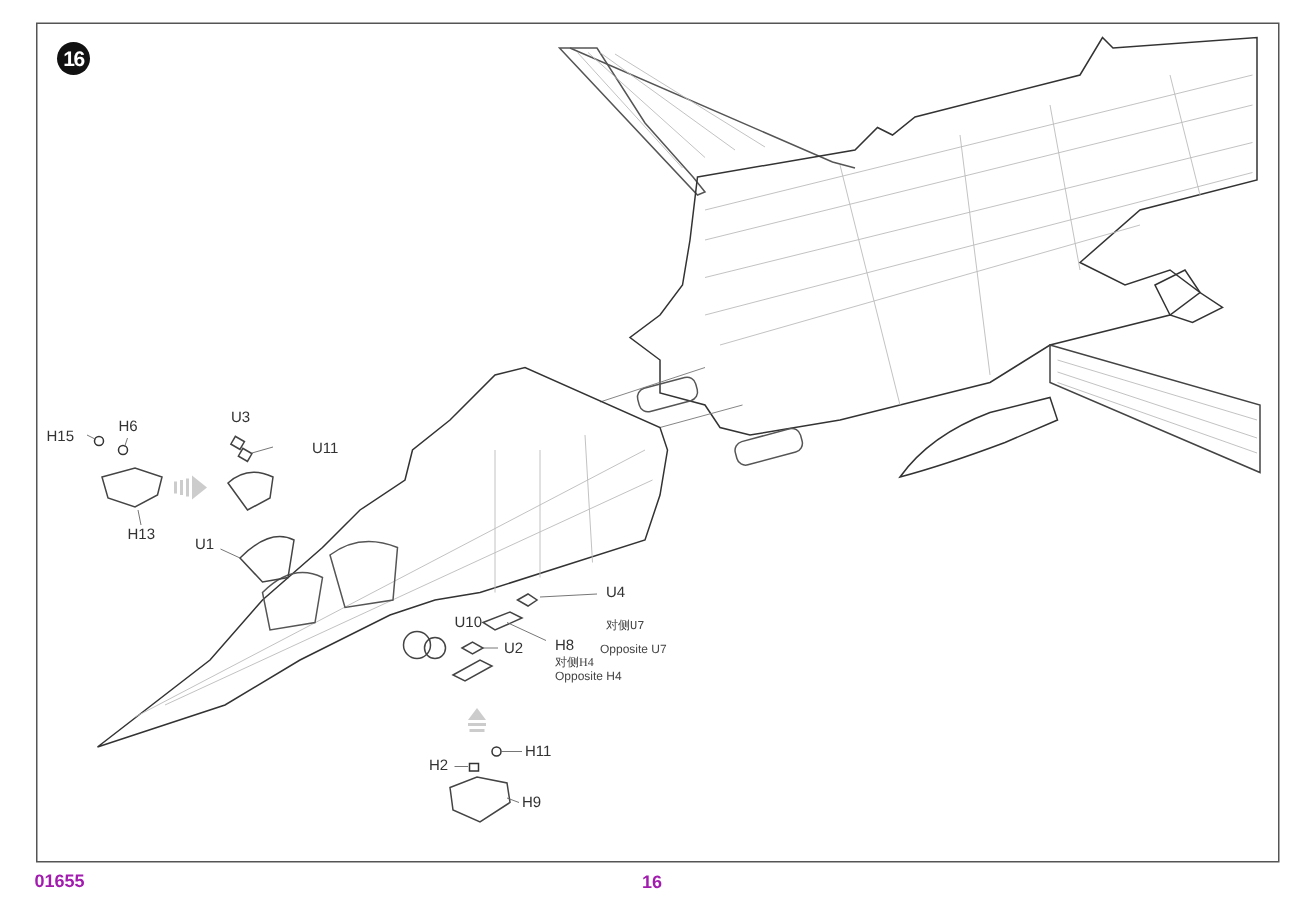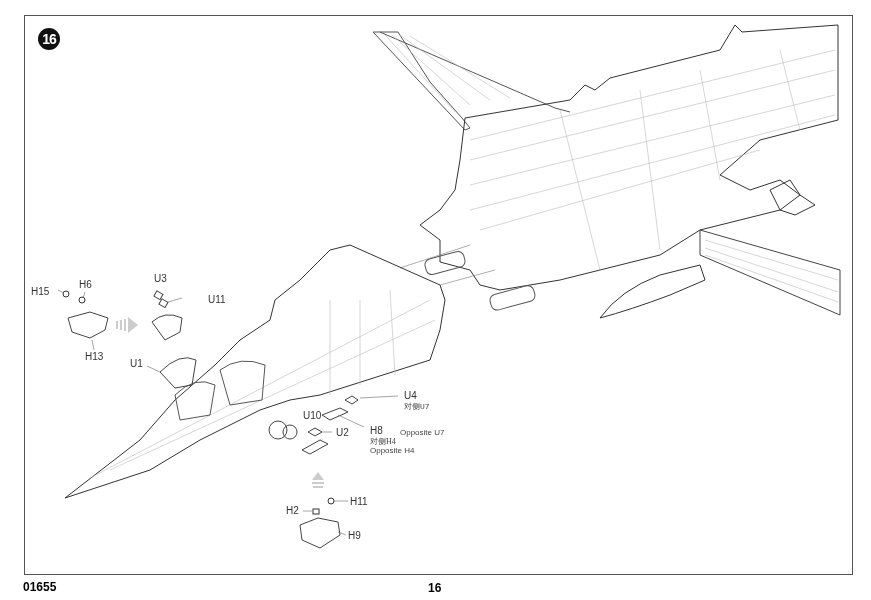--- a/index.html
+++ b/index.html
@@ -6,21 +6,21 @@
     body { width: 871px; height: 600px; position: relative; overflow: hidden;
            font-family: "Liberation Sans", sans-serif; color: #222; }
     .frame { position: absolute; left: 24px; top: 15px; width: 829px; height: 560px;
              border: 1.5px solid #555; box-sizing: border-box; }
     .step-badge { position: absolute; left: 38px; top: 28px; width: 22px; height: 22px;
                   border-radius: 50%; background: #111; color: #fff; font-weight: bold;
                   font-size: 14px; line-height: 22px; text-align: center; letter-spacing: -1px; }
     svg.art { position: absolute; left: 0; top: 0; }
     .lbl { position: absolute; font-size: 10px; color: #333; white-space: nowrap; line-height: 1; }
     .sub { font-size: 8px; color: #444; }
-    .footer { position: absolute; font-weight: bold; font-size: 12px; color: #000000; }
+    .footer { position: absolute; font-weight: bold; font-size: 12px; color: #a21caf; }
   </style>
 </head>
 <body>
 
 <div class="frame"></div>
 
 <div class="step-badge">16</div>
 
 <svg class="art" width="871" height="600" viewBox="0 0 871 600">
   <g fill="none" stroke="#444" stroke-width="1">
@@ -132,21 +132,21 @@
 </svg>
 
 <div class="lbl" style="left:31px;top:287px;">H15</div>
 <div class="lbl" style="left:79px;top:280px;">H6</div>
 <div class="lbl" style="left:85px;top:352px;">H13</div>
 <div class="lbl" style="left:154px;top:274px;">U3</div>
 <div class="lbl" style="left:196px;top:295px;margin-left:12px;">U11</div>
 <div class="lbl" style="left:130px;top:359px;">U1</div>
 
 <div class="lbl" style="left:404px;top:391px;">U4</div>
-<div class="lbl sub" style="left:404px;top:403px;font-family:Liberation Mono, monospace;">对侧U7</div>
+<div class="lbl sub" style="left:404px;top:414px;font-family:Liberation Mono, monospace;">对侧U7</div>
 <div class="lbl sub" style="left:400px;top:412px;margin-top:17px;">Opposite U7</div>
 
 <div class="lbl" style="left:303px;top:411px;">U10</div>
 <div class="lbl" style="left:336px;top:428px;">U2</div>
 
 <div class="lbl" style="left:370px;top:426px;">H8</div>
 <div class="lbl sub" style="left:370px;top:438px;font-family:Liberation Serif, serif;">对侧H4</div>
 <div class="lbl sub" style="left:370px;top:447px;">Opposite H4</div>
 
 <div class="lbl" style="left:286px;top:506px;">H2</div>

